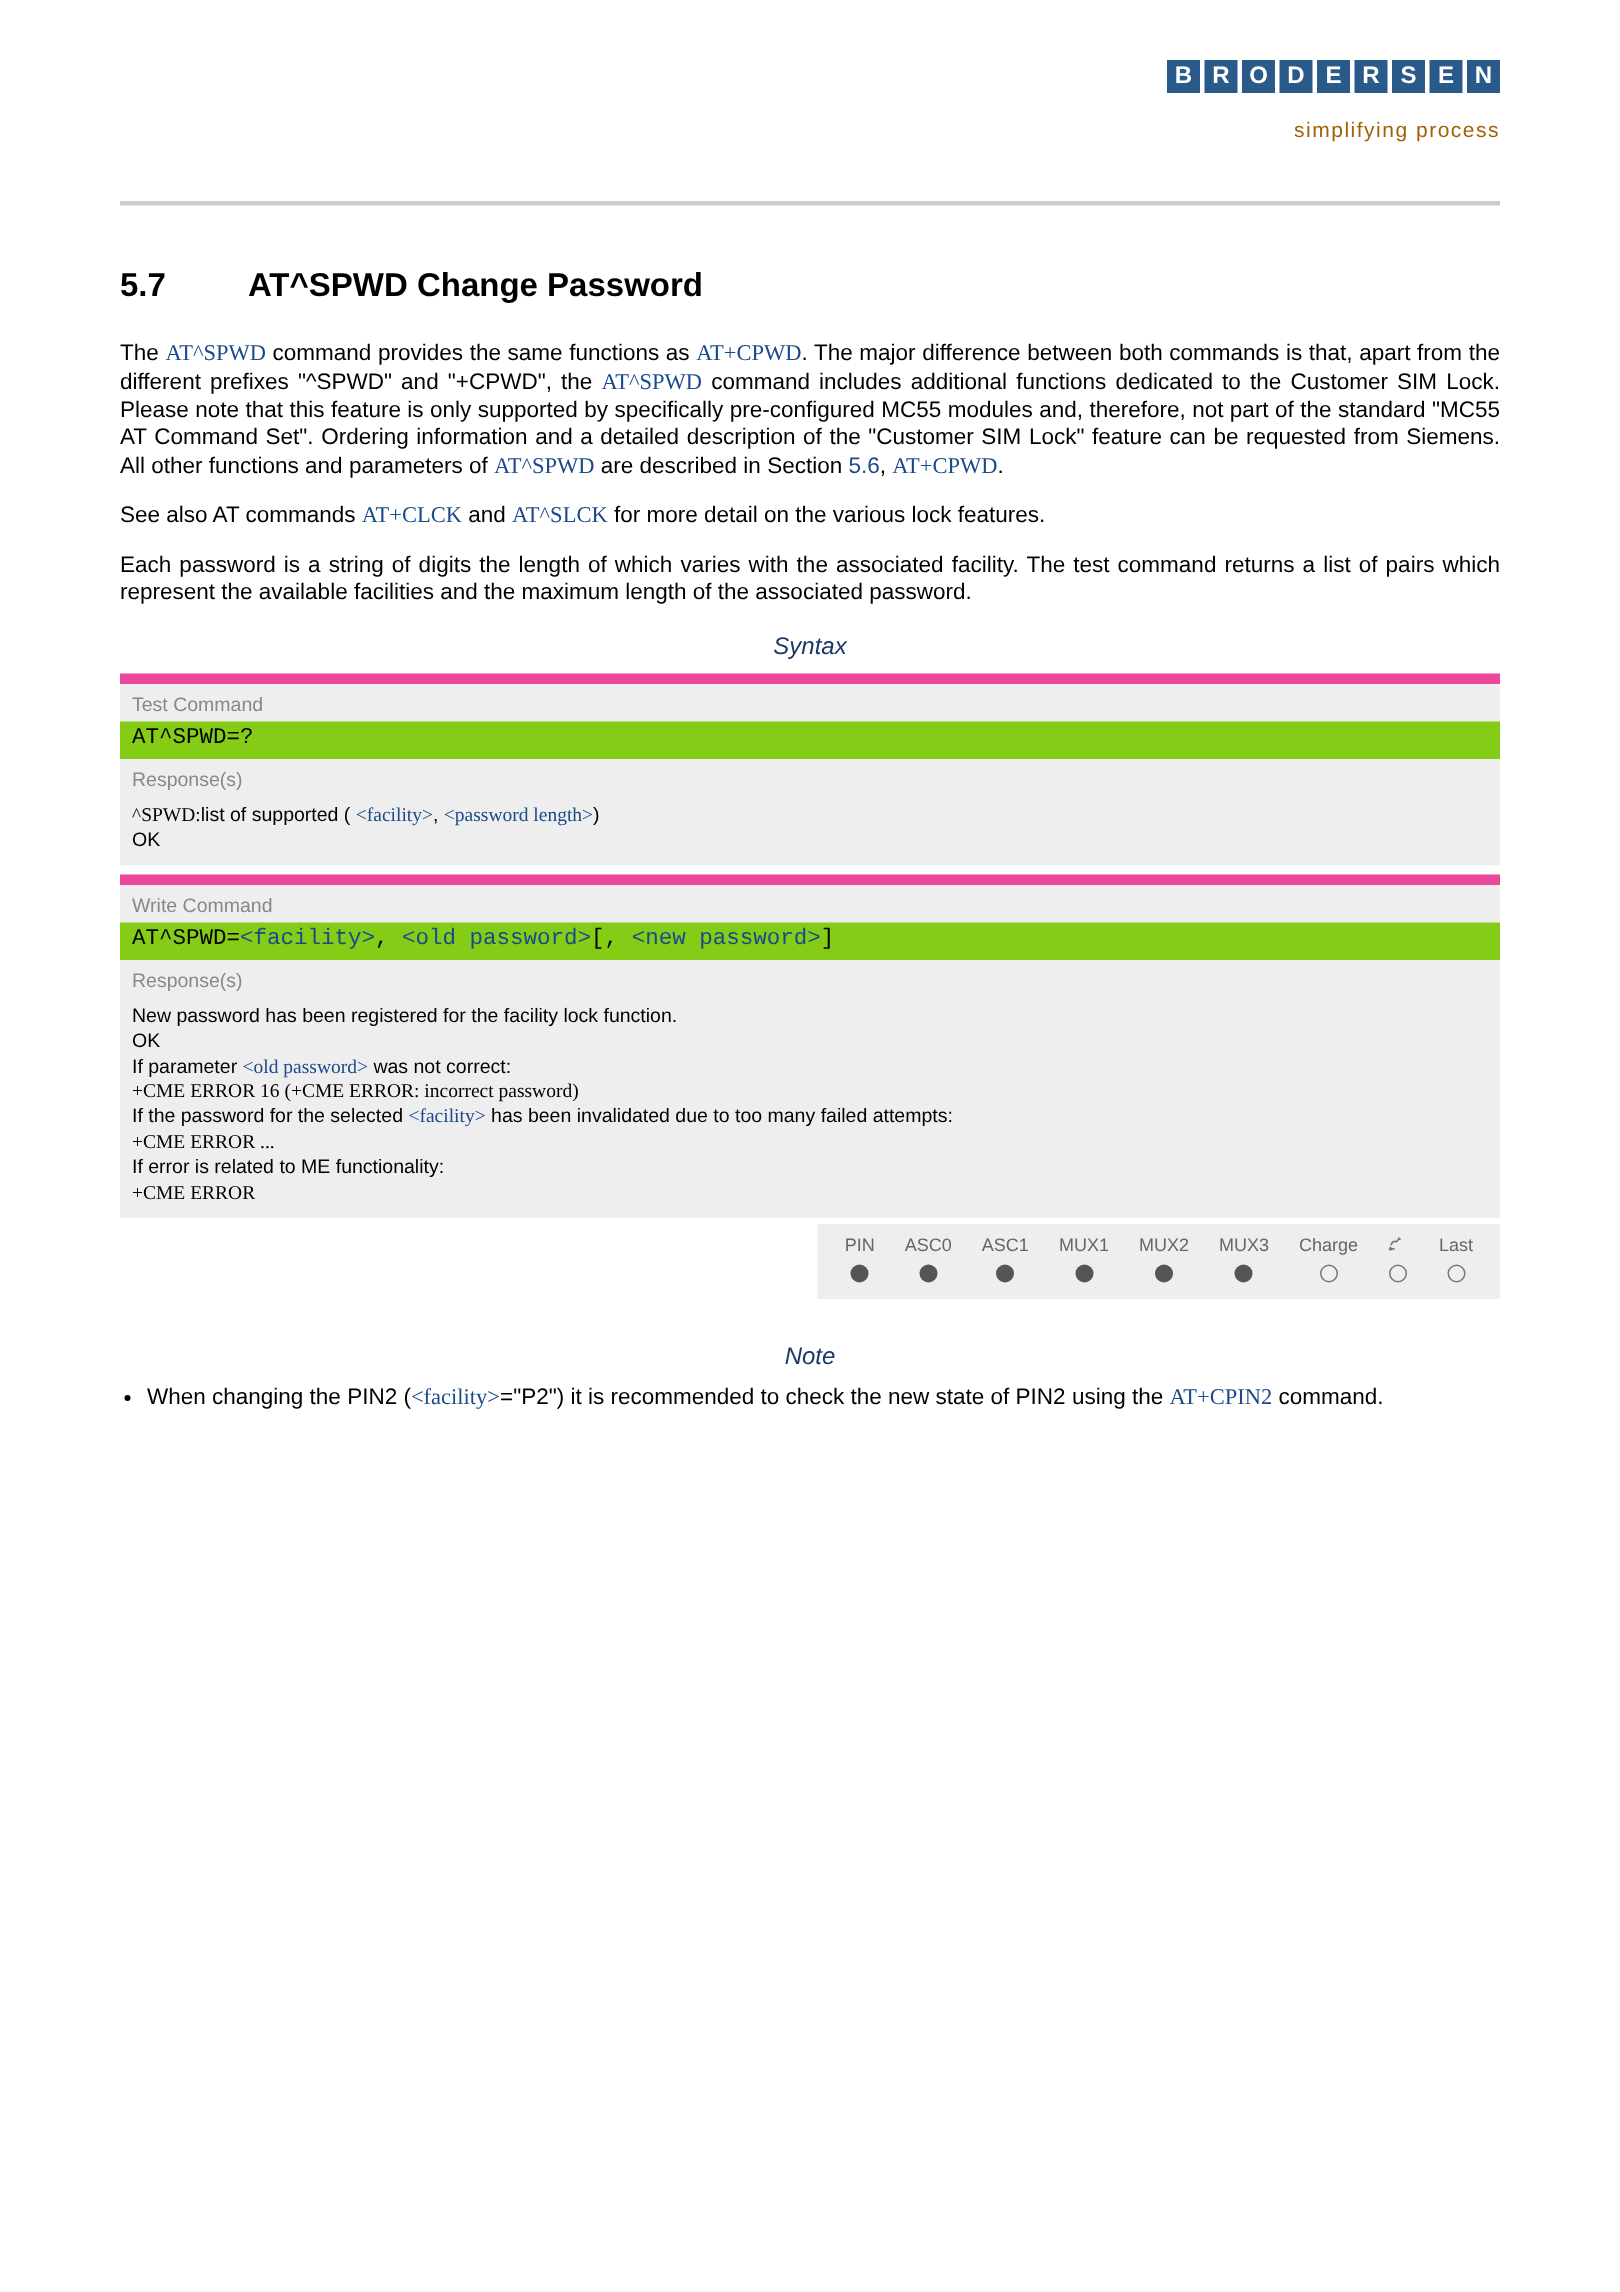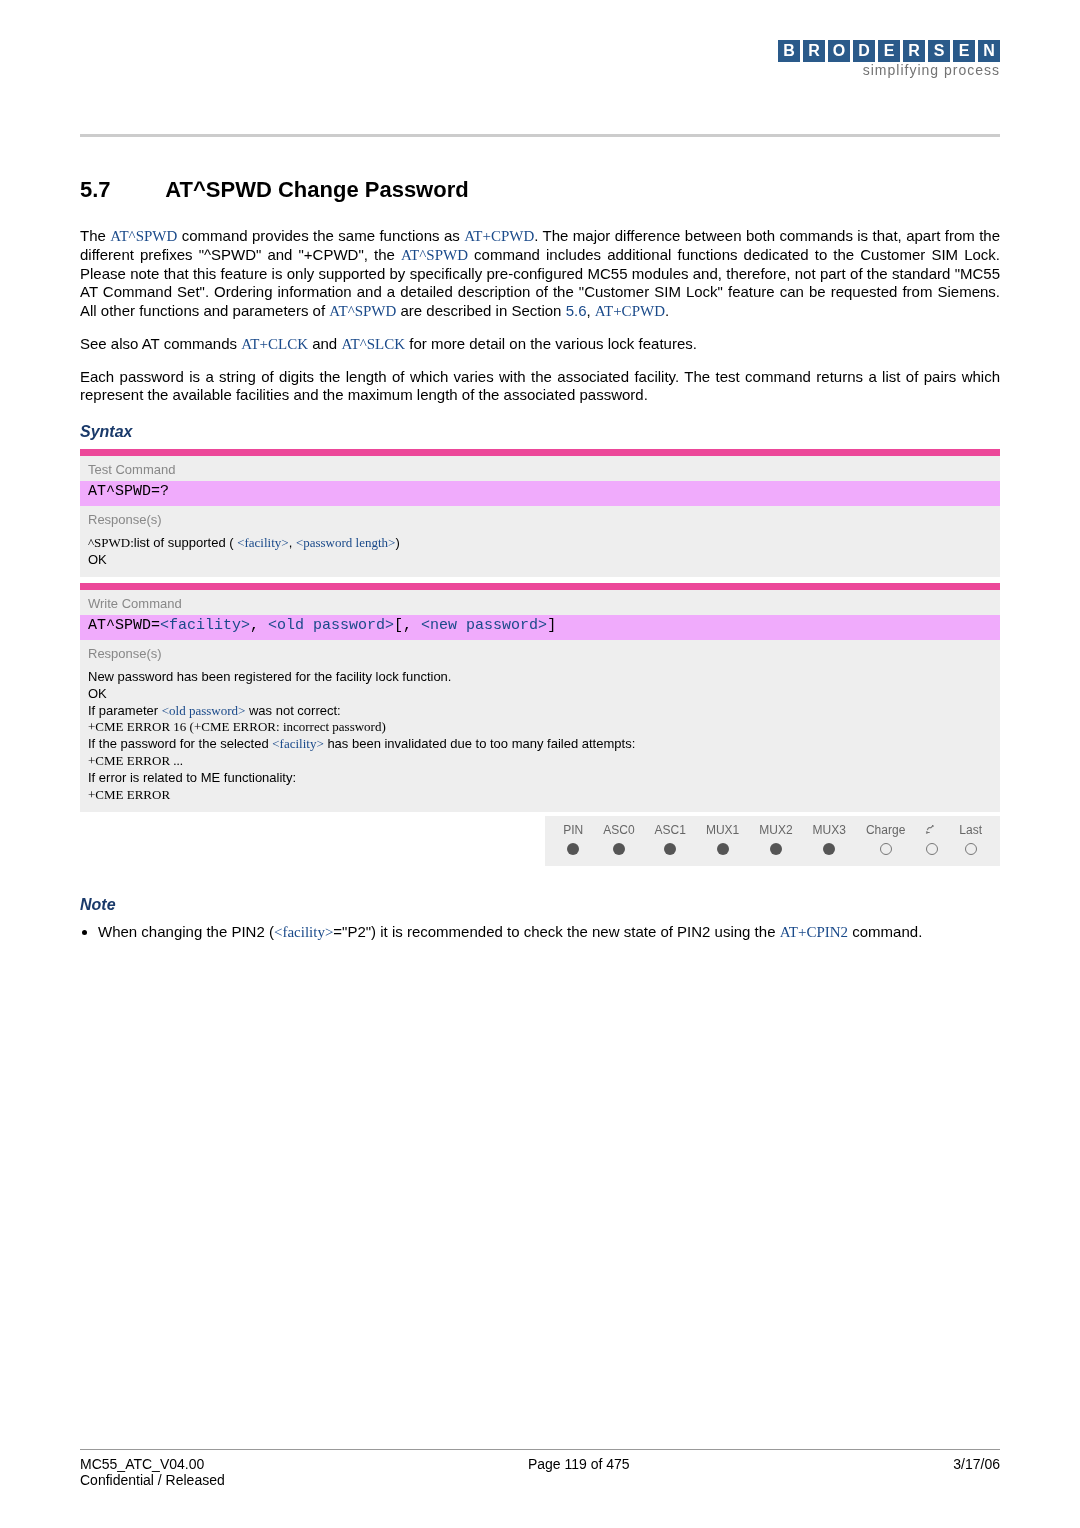--- a/index.html
+++ b/index.html
@@ -2,31 +2,31 @@
 <html><head>
 <meta charset="utf-8">
 <style>
   * { box-sizing: border-box; margin: 0; padding: 0; }
   html, body { width: 1080px; height: 1528px; background: #fff; font-family: Arial, Helvetica, sans-serif; color: #000; }
   .page { width: 1080px; height: 1528px; position: relative; padding: 40px 80px 40px 80px; }
   .header { position: relative; height: 90px; }
   .logo { position: absolute; right: 0; top: 0; text-align: right; }
   .logo-word { display: flex; gap: 3px; justify-content: flex-end; align-items: center; }
   .logo-box { width: 22px; height: 22px; background: #2a5a8a; display: inline-flex; align-items: center; justify-content: center; color: #fff; font-weight: bold; font-size: 16px; font-family: Arial; }
-  .tagline { font-size: 14px; color: #737373; margin-top: 0; letter-spacing: 1px; }
+  .tagline { font-size: 14px; color: #a16207; margin-top: 16px; letter-spacing: 1px; }
   .hr { height: 3px; background: #ccc; margin-top: 4px; width: 920px; }
   .section-title { font-size: 22px; font-weight: bold; margin-top: 40px; margin-bottom: 24px; }
   .section-num { display: inline-block; width: 80px; }
   .body-text { font-size: 15px; line-height: 1.25; text-align: justify; margin-bottom: 14px; }
   .blue { color: #1a4a8a; }
   .mono { font-family: Liberation Serif, serif; }
-  .italic-head { font-style: italic; font-weight: bold; font-size: 16px; margin-top: 18px; margin-bottom: 8px; color: #1a3a6a; }
+  .italic-head { font-style: italic; font-weight: normal; font-size: 16px; margin-top: 18px; margin-bottom: 8px; color: #1a3a6a; text-align: center; }
   .syntax-box { background: #eee; border-top: 7px solid #ec4899; }
   .box-label { font-size: 13px; color: #888; padding: 6px 8px 4px 8px; background: #eee; }
-  .box-code { font-family: "Courier New", monospace; font-size: 15px; padding: 2px 8px 6px 8px; background: #f0abfc; }
+  .box-code { font-family: "Courier New", monospace; font-size: 15px; padding: 2px 8px 6px 8px; background: #84cc16; }
   .box-response { font-size: 13px; padding: 4px 8px 8px 8px; background: #eee; line-height: 1.3; }
   .box-sep { height: 6px; background: #fff; }
   .support-table { background: #eee; margin-top: 4px; display: inline-block; float: right; padding: 4px 8px 6px 8px; }
   .support-table table { border-collapse: collapse; }
   .support-table td { font-size: 12px; color: #666; text-align: center; padding: 2px 10px; }
   .dot-filled { width: 12px; height: 12px; border-radius: 50%; background: #555; display: inline-block; }
   .dot-empty { width: 12px; height: 12px; border-radius: 50%; border: 1.5px solid #777; display: inline-block; }
   .clear { clear: both; }
   .note-list { font-size: 15px; line-height: 1.3; padding-left: 18px; }
   .note-list li { margin-bottom: 6px; text-align: justify; }
@@ -141,26 +141,13 @@
   </div>
   <div class="clear"></div>
 
   <div class="italic-head" style="margin-top:30px;">Note</div>
   <ul class="note-list">
     <li>
       <span>When changing the PIN2 (</span><span class="blue mono">&lt;facility&gt;</span><span>="P2") it is recommended to check the new state of PIN2 using the </span><span class="blue mono">AT+CPIN2</span><span> command.</span>
     </li>
   </ul>
 
-  <div class="footer">
-    <div class="footer-hr"></div>
-    <div class="footer-row">
-      <span>MC55_ATC_V04.00</span>
-      <span>Page 119 of 475</span>
-      <span>3/17/06</span>
-    </div>
-    <div class="footer-row">
-      <span>Confidential / Released</span>
-      <span></span>
-        <span></span>
-    </div>
-  </div>
 </div>
 
 </body></html>

